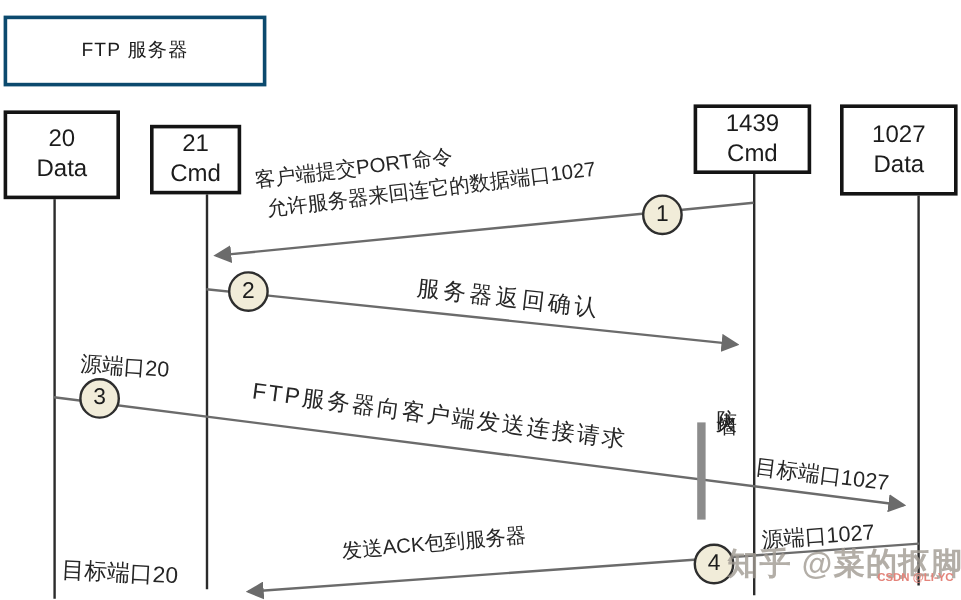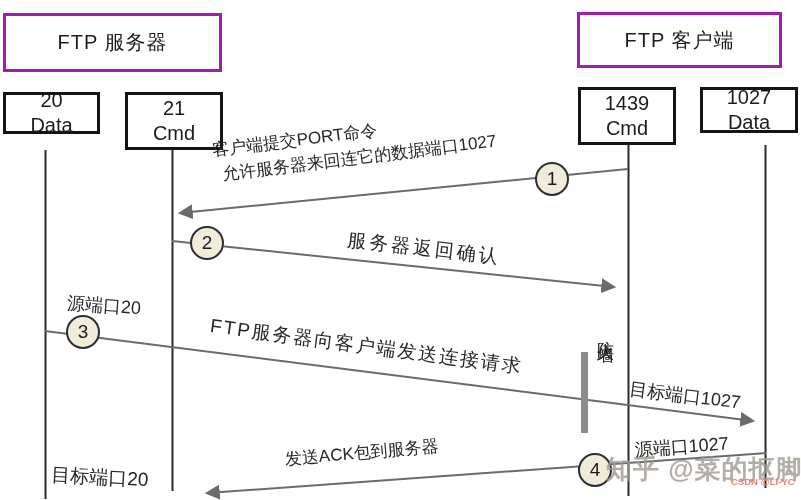--- a/index.html
+++ b/index.html
@@ -3,23 +3,23 @@
 <meta charset="utf-8">
 <style>
   html,body{margin:0;padding:0;background:#fff;}
   .stage{
     position:relative;width:801px;height:500px;background:#ffffff;
     overflow:hidden;font-family:"Liberation Sans","DejaVu Sans",sans-serif;color:#1c1c1c;
   }
   .stage *{box-sizing:border-box;}
   svg.wires{position:absolute;left:0;top:0;z-index:1;}
   .host-box{
-    position:absolute;border:3px solid #a21caf;background:#fff;
+    position:absolute;border:3px solid #0c4a6e;background:#fff;
     display:flex;align-items:center;justify-content:center;
-    font-size:20px;letter-spacing:1px;z-index:2;
+    font-size:16px;letter-spacing:1px;z-index:2;
   }
   .port-box{
     position:absolute;border:3px solid #141414;background:#fff;
     display:flex;flex-direction:column;align-items:center;justify-content:center;
     line-height:1.25;font-size:20px;z-index:2;
   }
   .step-circle{
     position:absolute;width:34px;height:34px;border-radius:50%;
     border:2px solid #2e2e2e;background:#f1ecd9;color:#1c1c1c;
     display:flex;align-items:center;justify-content:center;
@@ -65,38 +65,35 @@
 
     <line x1="628" y1="169" x2="180" y2="213" stroke="#6b6b6b" stroke-width="2" marker-end="url(#arrow)"></line>
     <line x1="172" y1="241" x2="614" y2="287" stroke="#6b6b6b" stroke-width="2" marker-end="url(#arrow)"></line>
     <line x1="45" y1="331" x2="753" y2="421" stroke="#6b6b6b" stroke-width="2" marker-end="url(#arrow)"></line>
     <line x1="766" y1="453" x2="207" y2="493" stroke="#6b6b6b" stroke-width="2" marker-end="url(#arrow)"></line>
   </svg>
 
   <div class="host-box" style="left:3px;top:13px;width:219px;height:59px">
     <span>FTP 服务器</span>
   </div>
-  <div class="host-box" style="left:577px;top:12px;width:205px;height:56px">
-    <span>FTP 客户端</span>
-  </div>
 
-  <div class="port-box" style="left:3px;top:92px;width:97px;height:42px">
+  <div class="port-box" style="left:3px;top:92px;width:97px;height:74px">
     <div>20</div>
     <div>Data</div>
   </div>
-  <div class="port-box" style="left:125px;top:92px;width:98px;height:58px">
+  <div class="port-box" style="left:125px;top:104px;width:76px;height:58px">
     <div>21</div>
     <div>Cmd</div>
   </div>
 
   <div class="port-box" style="left:578px;top:87px;width:98px;height:58px">
     <div>1439</div>
     <div>Cmd</div>
   </div>
-  <div class="port-box" style="left:700px;top:87px;width:98px;height:46px">
+  <div class="port-box" style="left:700px;top:87px;width:98px;height:76px">
     <div>1027</div>
     <div>Data</div>
   </div>
 
   <div class="step-circle" style="left:535px;top:162px">
     <span>1</span>
   </div>
   <div class="step-circle" style="left:190px;top:226px">
     <span>2</span>
   </div>

